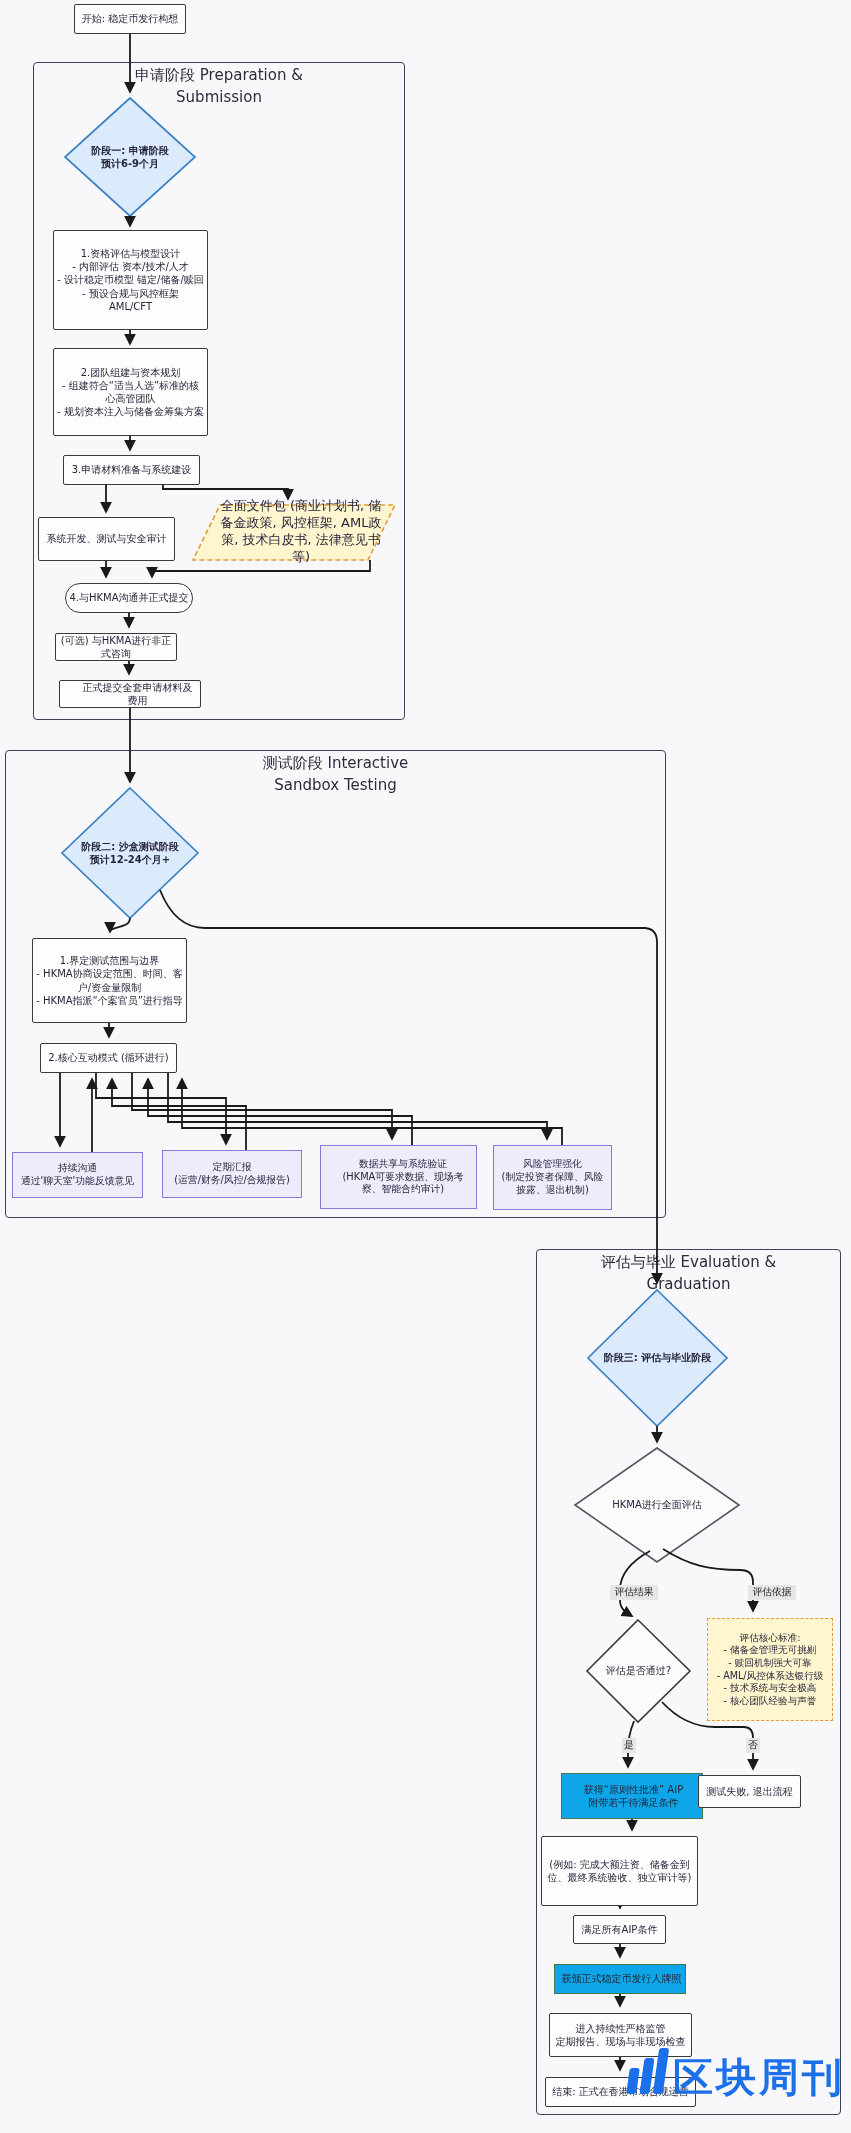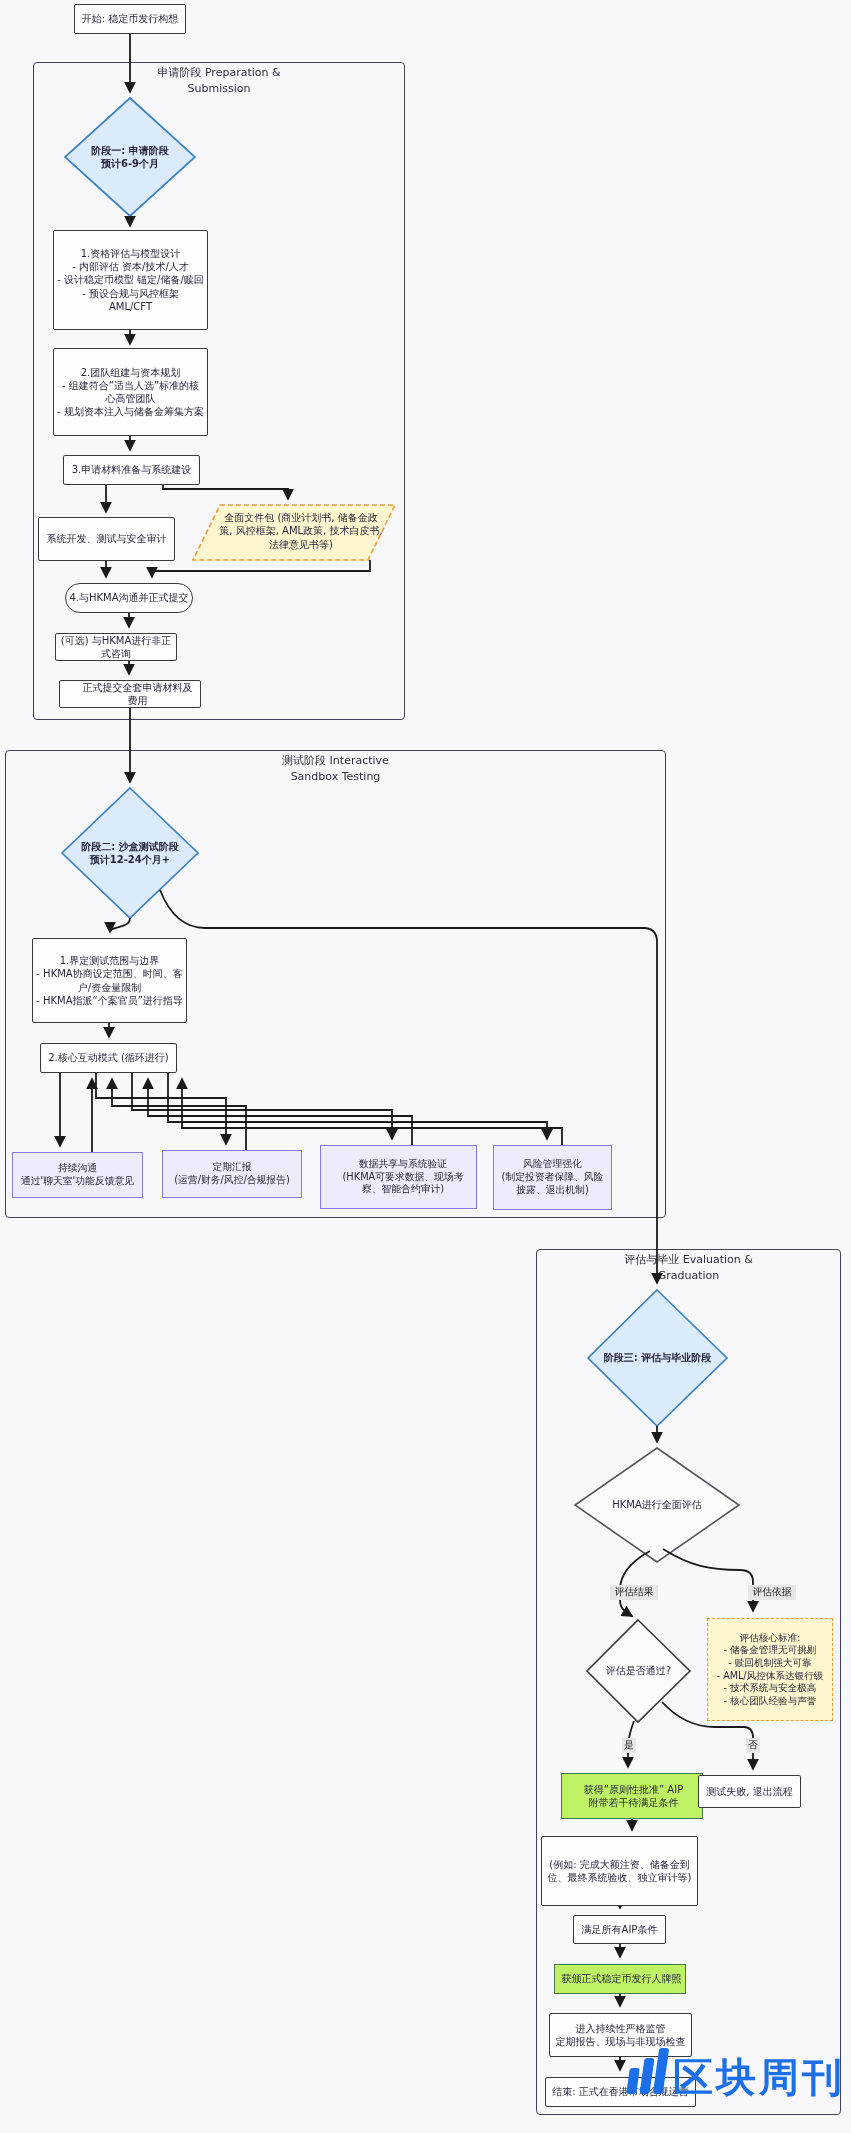--- a/index.html
+++ b/index.html
@@ -10,35 +10,35 @@
     color:#26263a;
   }
   svg.layer{position:absolute;left:0;top:0;z-index:1;}
   .node{
     position:absolute;z-index:2;display:flex;align-items:center;justify-content:center;
     text-align:center;white-space:pre-line;line-height:1.32;font-size:10px;
     box-sizing:border-box;padding:2px 3px;
   }
   .box{background:#fdfdfe;border:1.6px solid #3a3a3a;border-radius:2px;}
   .stadium{border-radius:15px;}
-  .green{background:#bef264;border:1.6px solid #44774a;padding-left:6px;}
+  .green{background:#0ea5e9;border:1.6px solid #44774a;padding-left:6px;}
   .purple{background:#ececfc;border:1.5px solid #8878d8;font-size:9.8px;}
   .yellow-dashed{background:#fff6cf;border:1.6px dashed #e59a38;font-size:9.6px;}
   .dtext{background:transparent;border:none;z-index:3;}
   .phase{font-weight:600;}
   .lbl{background:#e6e6e6;border:none;font-size:9.8px;padding:1px 2px;z-index:3;color:#222;}
   .stage{
     position:absolute;z-index:0;border:1.8px solid #40425a;border-radius:4px;
     background:transparent;box-sizing:border-box;
   }
   .stage-title{
     position:absolute;z-index:1;text-align:center;white-space:pre-line;
-    font-size:11px;line-height:1.45;color:#2c2c3c;
+    font-size:15px;line-height:1.45;color:#2c2c3c;
   }
-  .para-text{z-index:3;font-size:10px;}
+  .para-text{z-index:3;font-size:13px;}
   .watermark{
     position:absolute;left:628px;top:2048px;z-index:6;display:flex;align-items:flex-end;gap:7px;
   }
   .wm-bars{display:flex;align-items:flex-end;gap:4px;padding-bottom:3px;}
   .wm-bars i{display:block;width:10px;background:#1b6fe8;border-radius:3px;}
   .wm-b1{height:26px;transform:skewX(-8deg);}
   .wm-b2{height:36px;transform:skewX(-8deg);}
   .wm-b3{height:46px;transform:skewX(-8deg);}
   .wm-text{
     font-size:40px;font-weight:bold;color:#1b6fe8;letter-spacing:3px;line-height:1;

